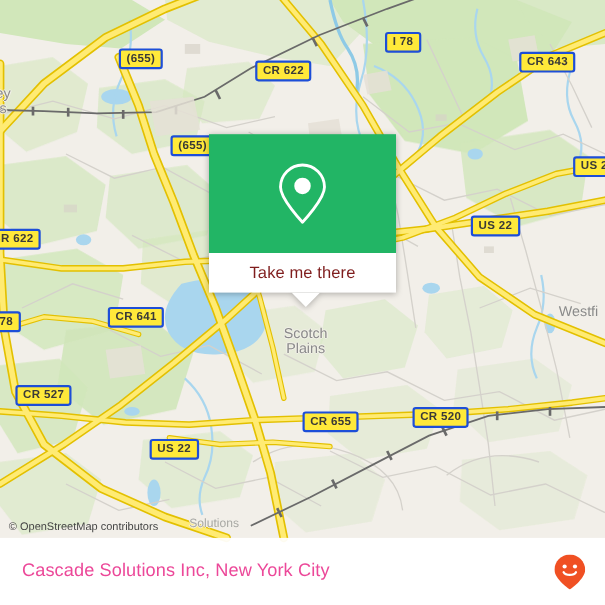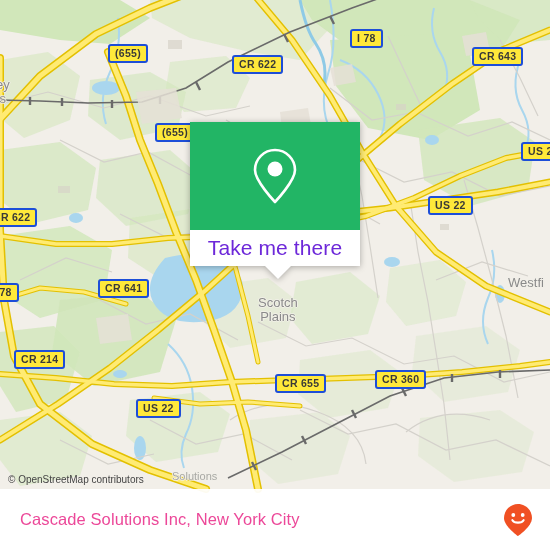--- a/index.html
+++ b/index.html
@@ -67,21 +67,21 @@
   .popup-top{
     height:108px;background:#22b565;
     display:flex;align-items:center;justify-content:center;
   }
   .popup-pin{width:46px;height:57px;display:block;}
   .popup-bottom{
     height:36px;background:#ffffff;
     display:flex;align-items:center;justify-content:center;
   }
   .popup-label{
-    font-size:21px;color:#6d28d9;letter-spacing:.1px;
+    font-size:15px;color:#7f1d1d;letter-spacing:.1px;
   }
   .popup-tail{
     position:absolute;left:75px;top:144px;width:26px;height:13px;
   }
 
   
   .footer{
     position:absolute;left:0;top:489px;width:550px;height:61px;
     background:#ffffff;overflow:hidden;
   }
@@ -259,23 +259,23 @@
     <div class="shield" style="left:108px;top:44px;">(655)</div>
     <div class="shield" style="left:232px;top:55px;">CR 622</div>
     <div class="shield" style="left:350px;top:29px;">I 78</div>
     <div class="shield" style="left:472px;top:47px;">CR 643</div>
     <div class="shield" style="left:155px;top:123px;">(655)</div>
     <div class="shield" style="left:521px;top:142px;">US 22</div>
     <div class="shield" style="left:428px;top:196px;">US 22</div>
     <div class="shield" style="left:-14px;top:208px;">CR 622</div>
     <div class="shield" style="left:-14px;top:283px;">I 78</div>
     <div class="shield" style="left:98px;top:279px;">CR 641</div>
-    <div class="shield" style="left:14px;top:350px;">CR 214</div>
+    <div class="shield" style="left:14px;top:350px;">CR 527</div>
     <div class="shield" style="left:262px;top:374px;margin-left:13px;">CR 655</div>
-    <div class="shield" style="left:375px;top:370px;">CR 360</div>
+    <div class="shield" style="left:375px;top:370px;">CR 520</div>
     <div class="shield" style="left:136px;top:399px;">US 22</div>
 
     <div class="place" style="left:258px;top:296px;">Scotch<br>Plains</div>
     <div class="place" style="left:508px;top:276px;">Westfi</div>
     <div class="place" style="left:-4px;top:78px;text-align:left;">ey<br>ts</div>
     <div class="place small" style="left:172px;top:470px;">Solutions</div>
 
     <div class="attribution">© OpenStreetMap contributors</div>
 
     <div class="popup">

